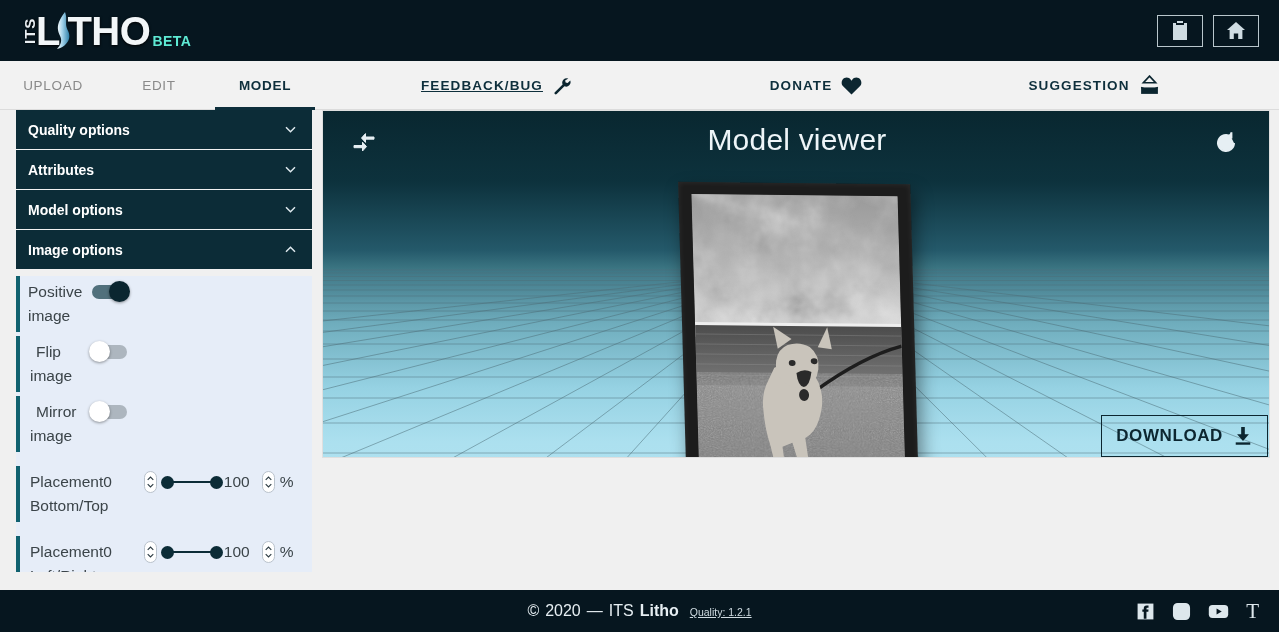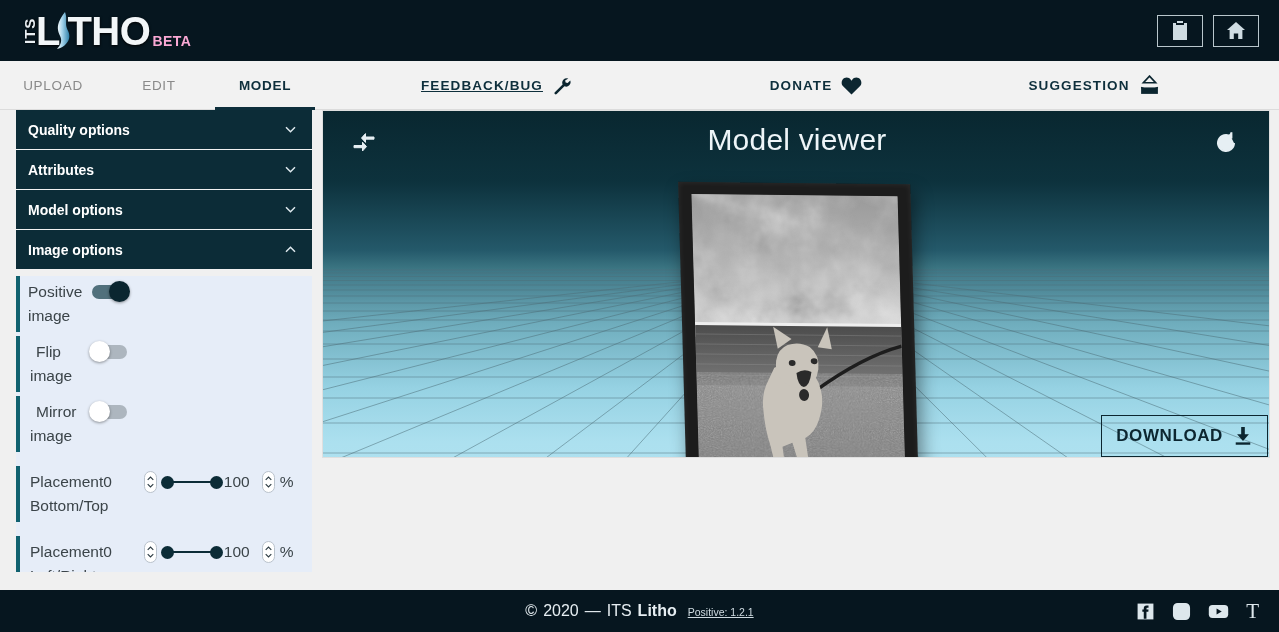--- a/index.html
+++ b/index.html
@@ -29,21 +29,21 @@
   .logo-l {
     font-size: 40px; font-weight: bold; color: #f2f6f8; line-height: 36px;
     margin-left: -1px; letter-spacing: -1px; text-shadow: 0 1px 3px #000;
   }
   .logo-flame { width: 17px; height: 40px; margin: 0 -2px 0 -4px; display: block; }
   .logo-tho {
     font-size: 40px; font-weight: bold; color: #f2f6f8; line-height: 36px;
     letter-spacing: -0.5px; margin-left: -3px; text-shadow: 0 1px 3px #000;
   }
   .logo-beta {
-    font-size: 14px; font-weight: bold; color: #f9a8d4;
+    font-size: 14px; font-weight: bold; color: #5eead4;
     align-self: flex-end; margin: 0 0 6px 2px; letter-spacing: 0.5px;
   }
   .top-actions { display: flex; gap: 10px; }
   .icon-btn {
     width: 46px; height: 32px; border: 1px solid #b9c6cc; background: transparent;
     display: flex; align-items: center; justify-content: center; cursor: pointer;
   }
   .icon-btn svg { fill: #cfdce2; }
 
   
@@ -508,21 +508,21 @@
     </div>
   </div>
 
   <div class="footer">
     <div class="copy">
       <span>©</span>
       <span>2020</span>
       <span>—</span>
       <span>ITS</span>
         <span class="b">Litho</span>
-      <span class="ver">Positive: 1.2.1</span>
+      <span class="ver">Quality: 1.2.1</span>
     </div>
     <div class="socials">
       <svg width="19" height="19" viewBox="0 0 24 24">
         <path d="M2 2h20v20H2z" fill="#dde7ec"></path>
         <path d="M15.6 12.4h-2.4V21h-3.4v-8.6H8V9.6h1.8V7.9c0-2.1 1.1-3.6 3.6-3.6h2.4v2.9h-1.6c-.8 0-.9.3-.9.9v1.5h2.5l-.2 2.8z" fill="#06161f"></path>
       </svg>
       <svg width="19" height="19" viewBox="0 0 24 24" fill="none">
         <rect x="2.2" y="2.2" width="19.6" height="19.6" rx="5" stroke="#dde7ec" stroke-width="2"></rect>
         <circle cx="12" cy="12" r="4.6" stroke="#dde7ec" stroke-width="2"></circle>
         <circle cx="17.6" cy="6.4" r="1.5" fill="#dde7ec"></circle>

